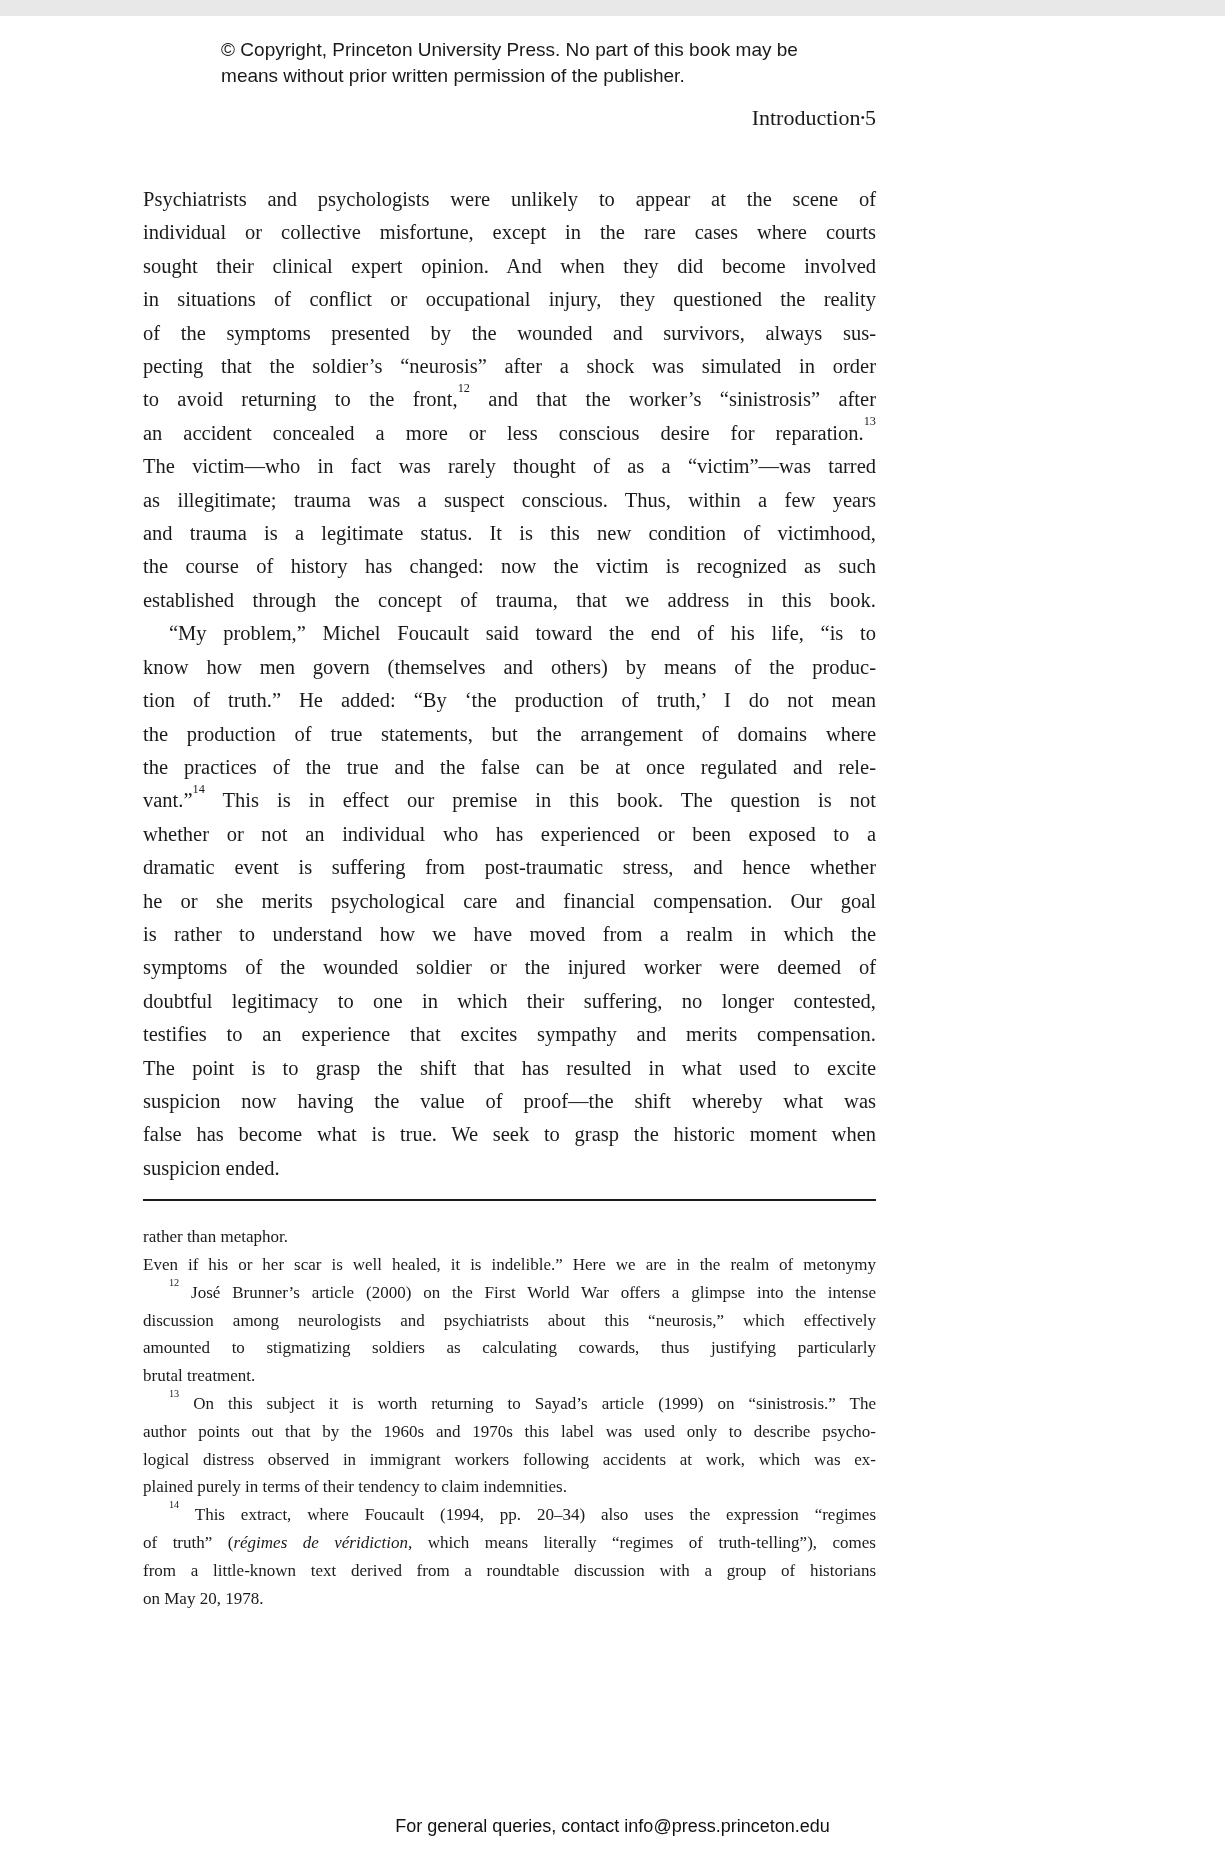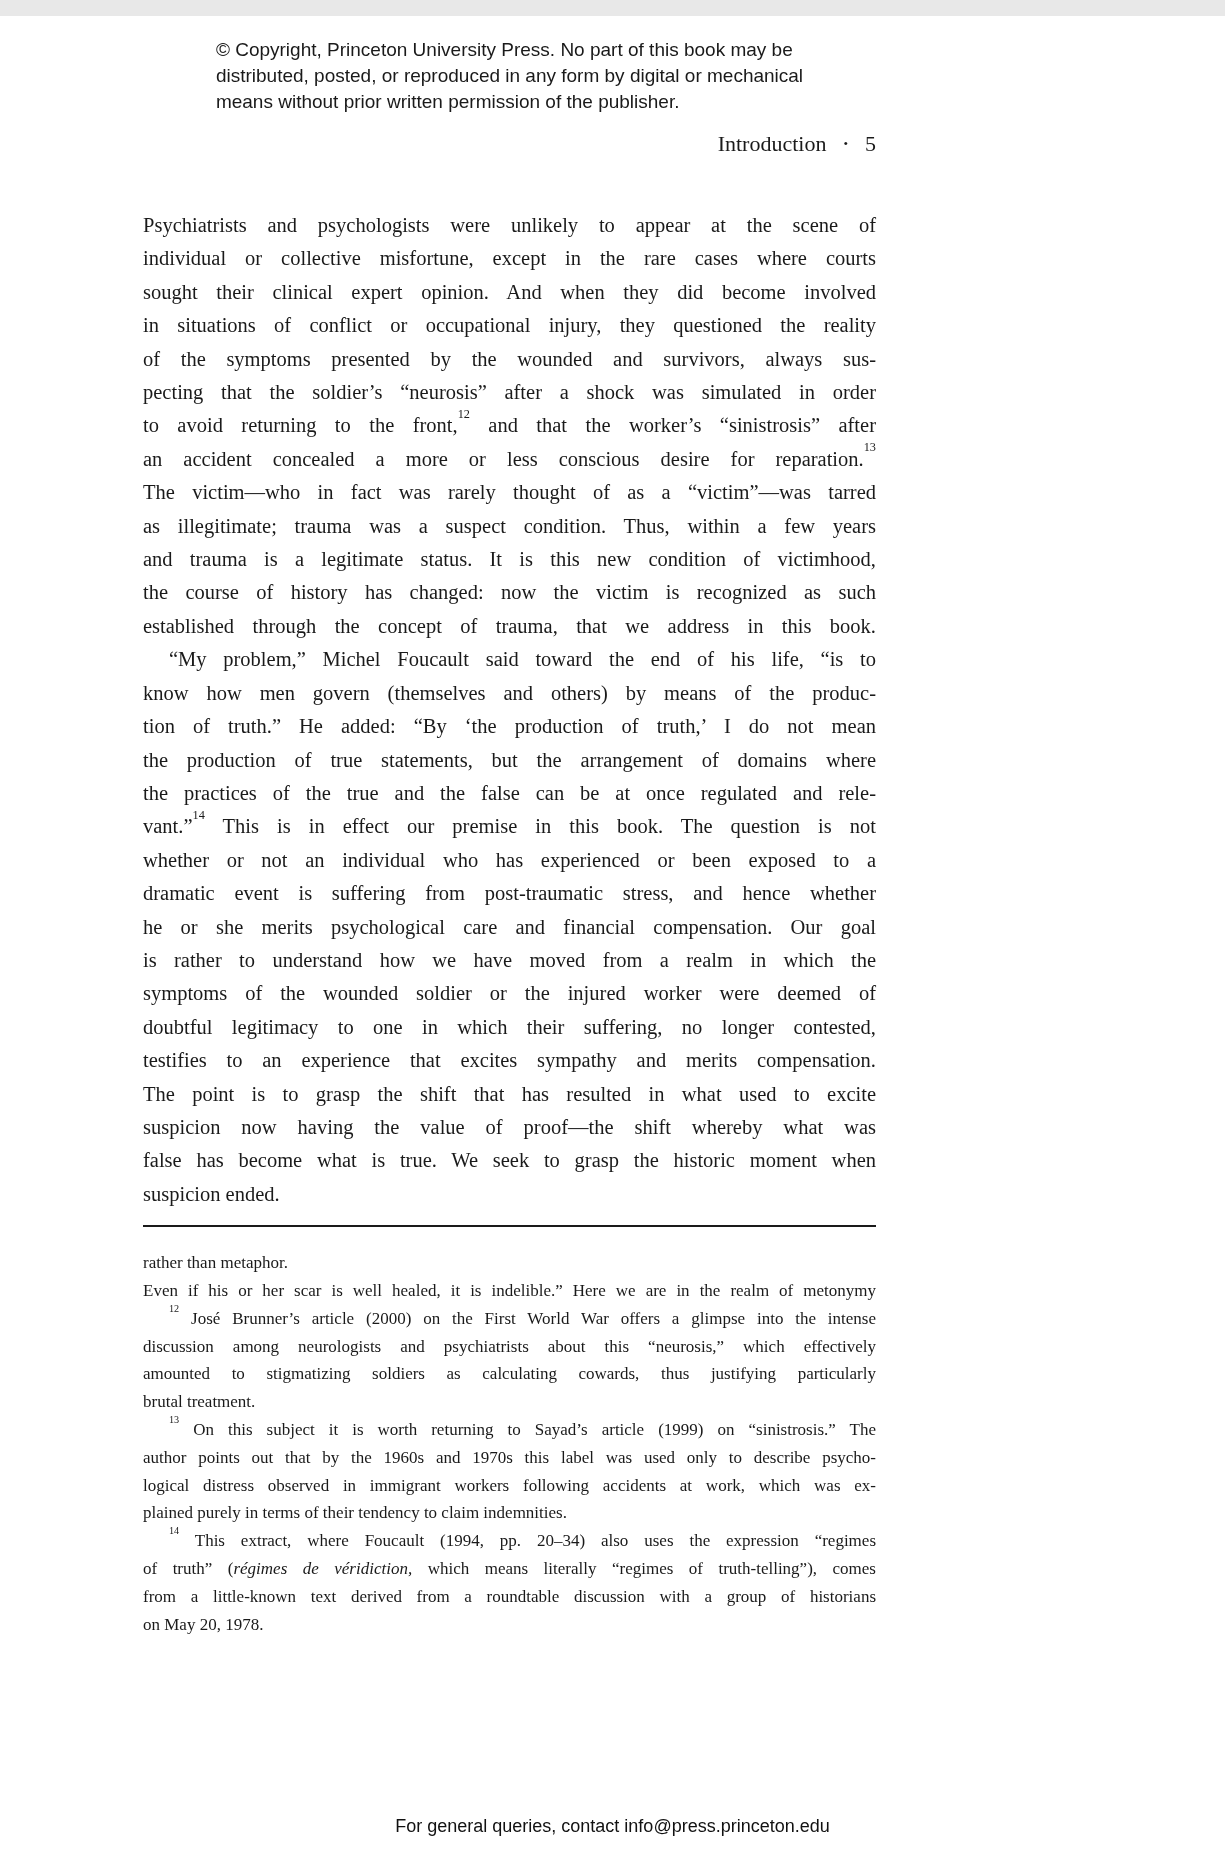--- a/index.html
+++ b/index.html
@@ -21,21 +21,20 @@
     line-height: 26px;
   }
   .copyright-inner { width: fit-content; margin: 0 auto; text-align: left; }
 
   .running-header {
     margin-top: 15px;
     height: 27px;
     display: flex;
     justify-content: flex-end;
     align-items: center;
-    gap: 17px;
     font-size: 22px;
   }
   .running-header .bullet { font-size: 13px; line-height: 1; }
 
   .body-text { margin-top: 52px; font-size: 20.5px; line-height: 33.4px; }
 
   .tline { text-align: justify; text-align-last: justify; font-family: Liberation Serif, serif; }
   .tline.last { text-align: left; text-align-last: left; }
   .tline.indent { text-indent: 26px; }
 
@@ -63,21 +62,20 @@
 </style>
 </head>
 <body>
 
 <div class="page">
   <div class="column">
 
     <div class="copyright">
       <div class="copyright-inner" id="copyright-lines">
           <div>© Copyright, Princeton University Press. No part of this book may be</div>
-          <div>distributed, posted, or reproduced in any form by digital or mechanical</div>
           <div>means without prior written permission of the publisher.</div>
         </div>
     </div>
 
     <div class="running-header">
       <span>Introduction</span>
       <span class="bullet">•</span>
       <span>5</span>
     </div>
 
@@ -85,21 +83,21 @@
         <div>
           <div class="tline"><span>Psychiatrists and psychologists were unlikely to appear at the scene of</span></div>
           <div class="tline"><span>individual or collective misfortune, except in the rare cases where courts</span></div>
           <div class="tline"><span>sought their clinical expert opinion. And when they did become involved</span></div>
           <div class="tline"><span>in situations of conflict or occupational injury, they questioned the reality</span></div>
           <div class="tline"><span>of the symptoms presented by the wounded and survivors, always sus-</span></div>
           <div class="tline"><span>pecting that the soldier’s “neurosis” after a shock was simulated in order</span></div>
           <div class="tline"><span>to avoid returning to the front,</span><sup class="fnref">12</sup><span> and that the worker’s “sinistrosis” after</span></div>
           <div class="tline"><span>an accident concealed a more or less conscious desire for reparation.</span><sup class="fnref">13</sup></div>
           <div class="tline"><span>The victim—who in fact was rarely thought of as a “victim”—was tarred</span></div>
-          <div class="tline"><span>as illegitimate; trauma was a suspect condition. Thus, within a few years</span></div>
+          <div class="tline"><span>as illegitimate; trauma was a suspect conscious. Thus, within a few years</span></div>
           <div class="tline"><span>and trauma is a legitimate status. It is this new condition of victimhood,</span></div>
           <div class="tline"><span>the course of history has changed: now the victim is recognized as such</span></div>
           <div class="tline"><span>established through the concept of trauma, that we address in this book.</span></div>
         </div>
         <div>
           <div class="tline indent"><span>“My problem,” Michel Foucault said toward the end of his life, “is to</span></div>
           <div class="tline"><span>know how men govern (themselves and others) by means of the produc-</span></div>
           <div class="tline"><span>tion of truth.” He added: “By ‘the production of truth,’ I do not mean</span></div>
           <div class="tline"><span>the production of true statements, but the arrangement of domains where</span></div>
           <div class="tline"><span>the practices of the true and the false can be at once regulated and rele-</span></div>

